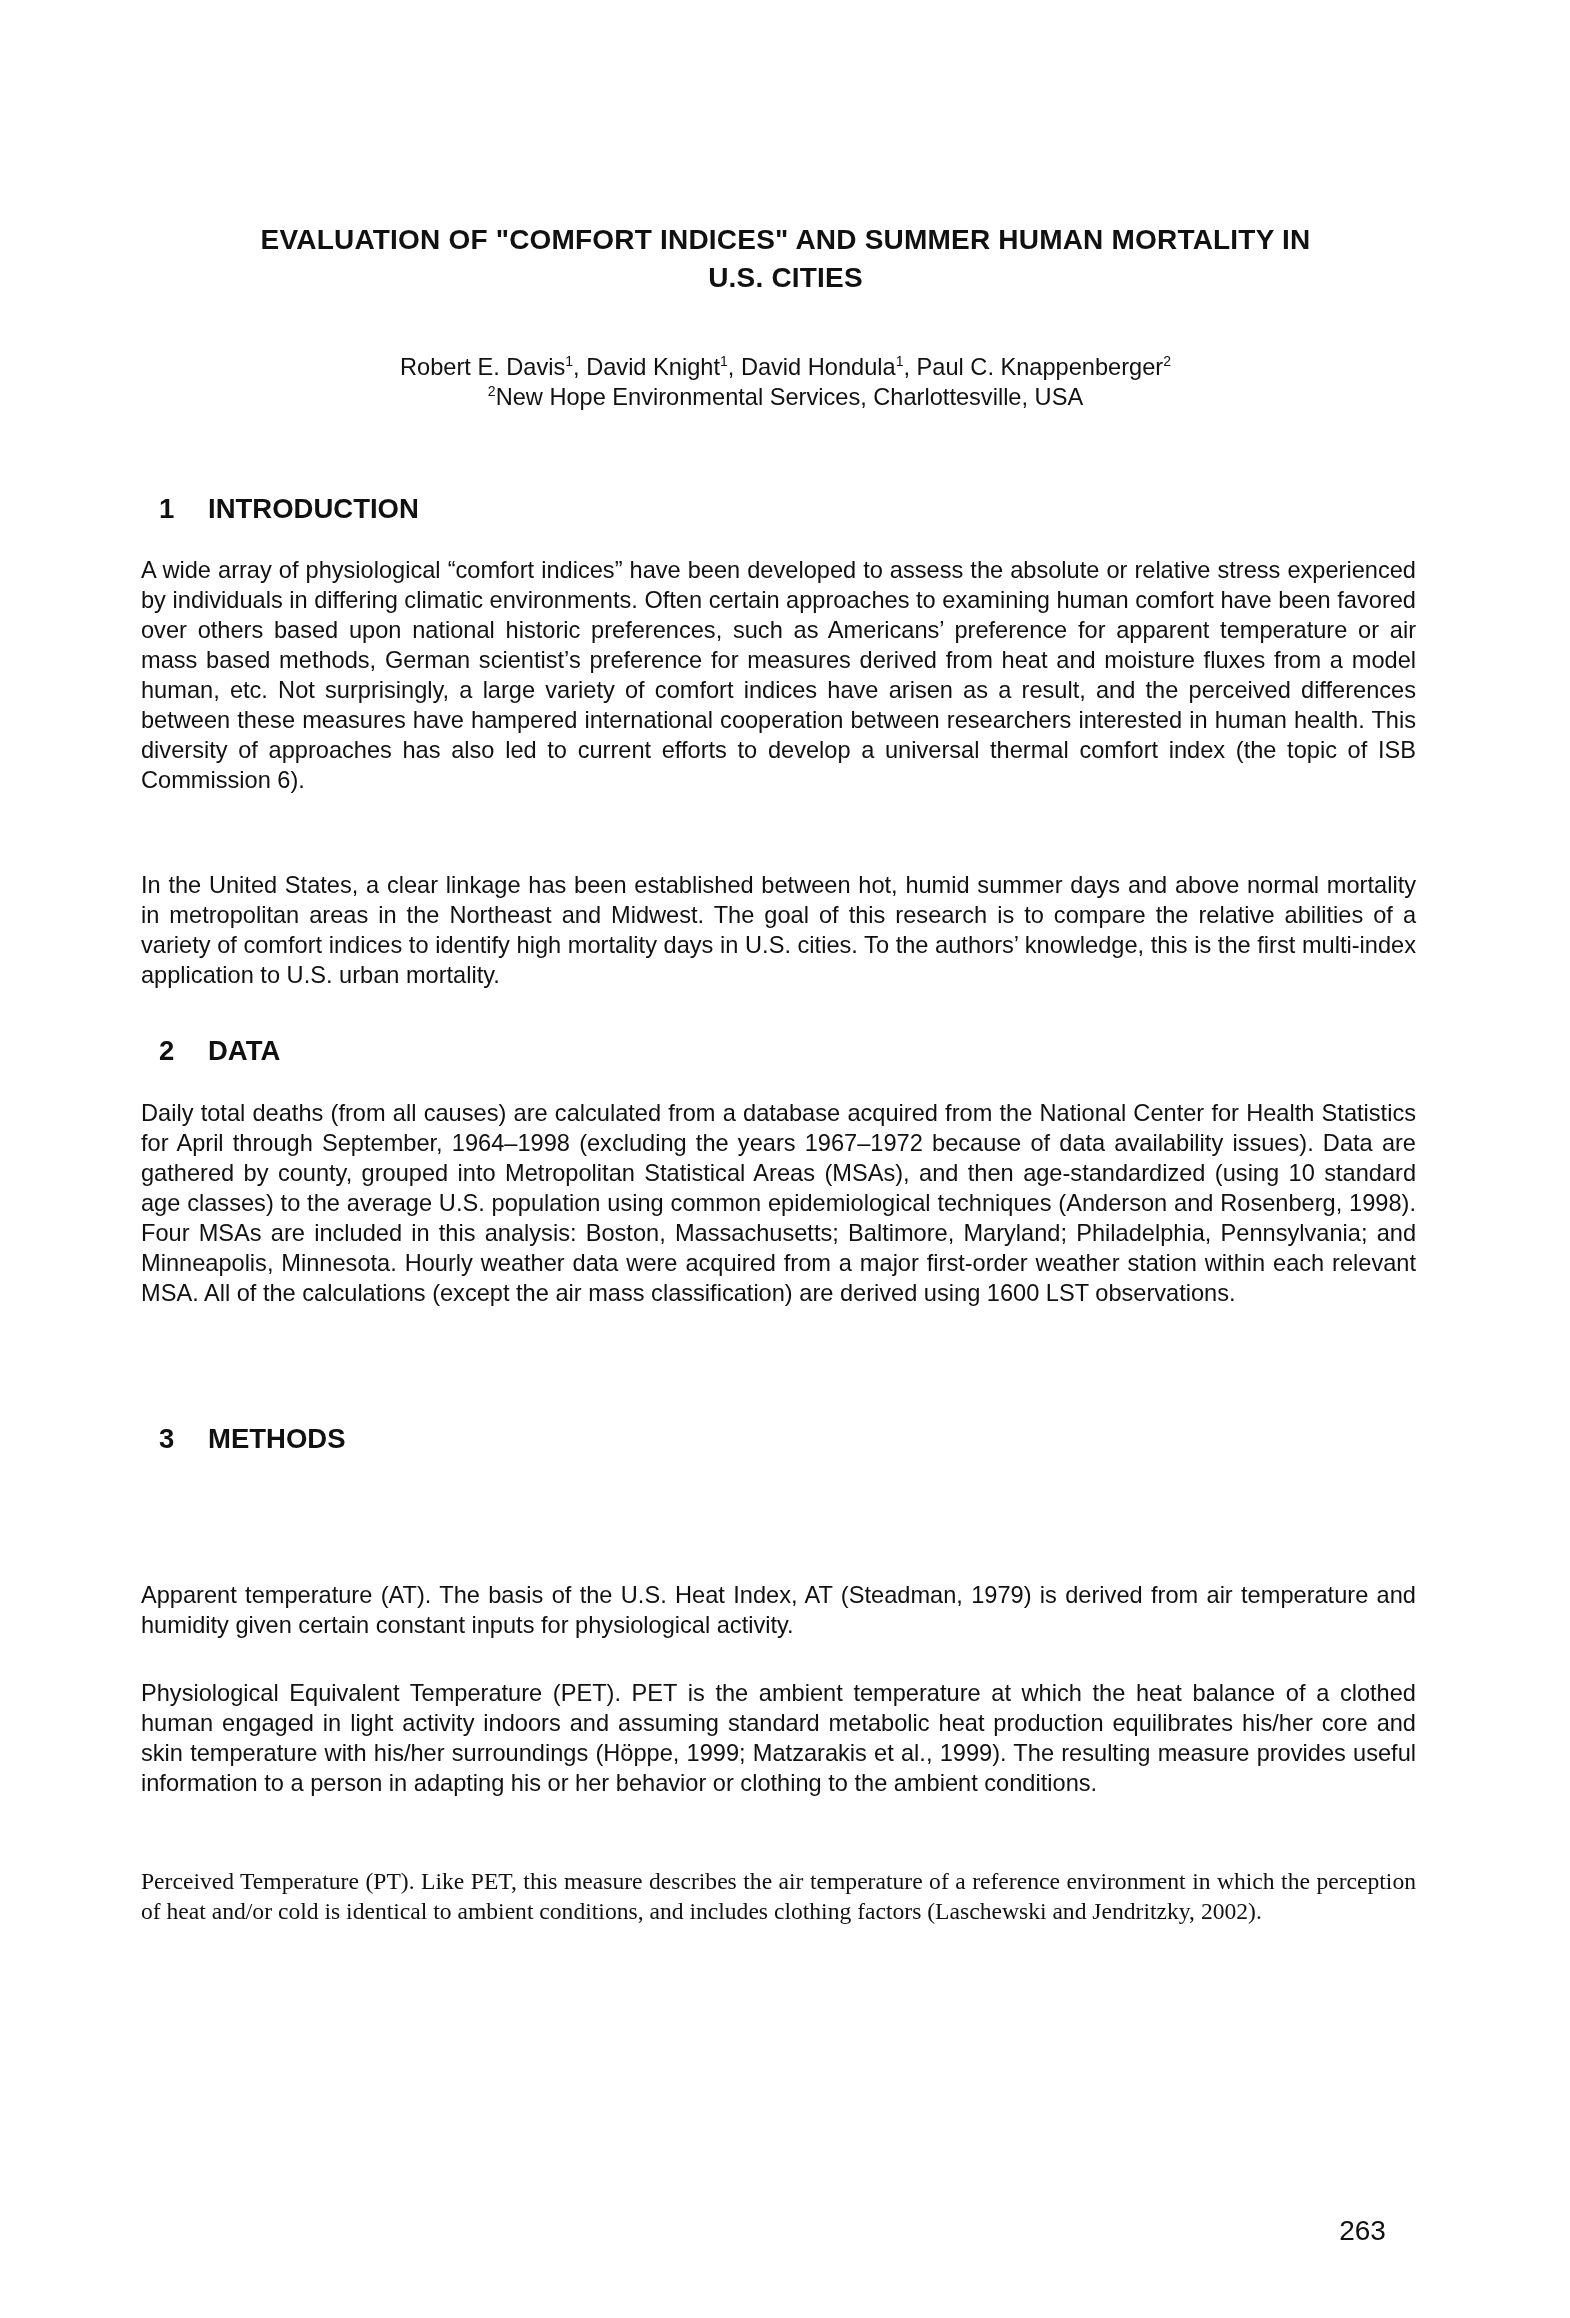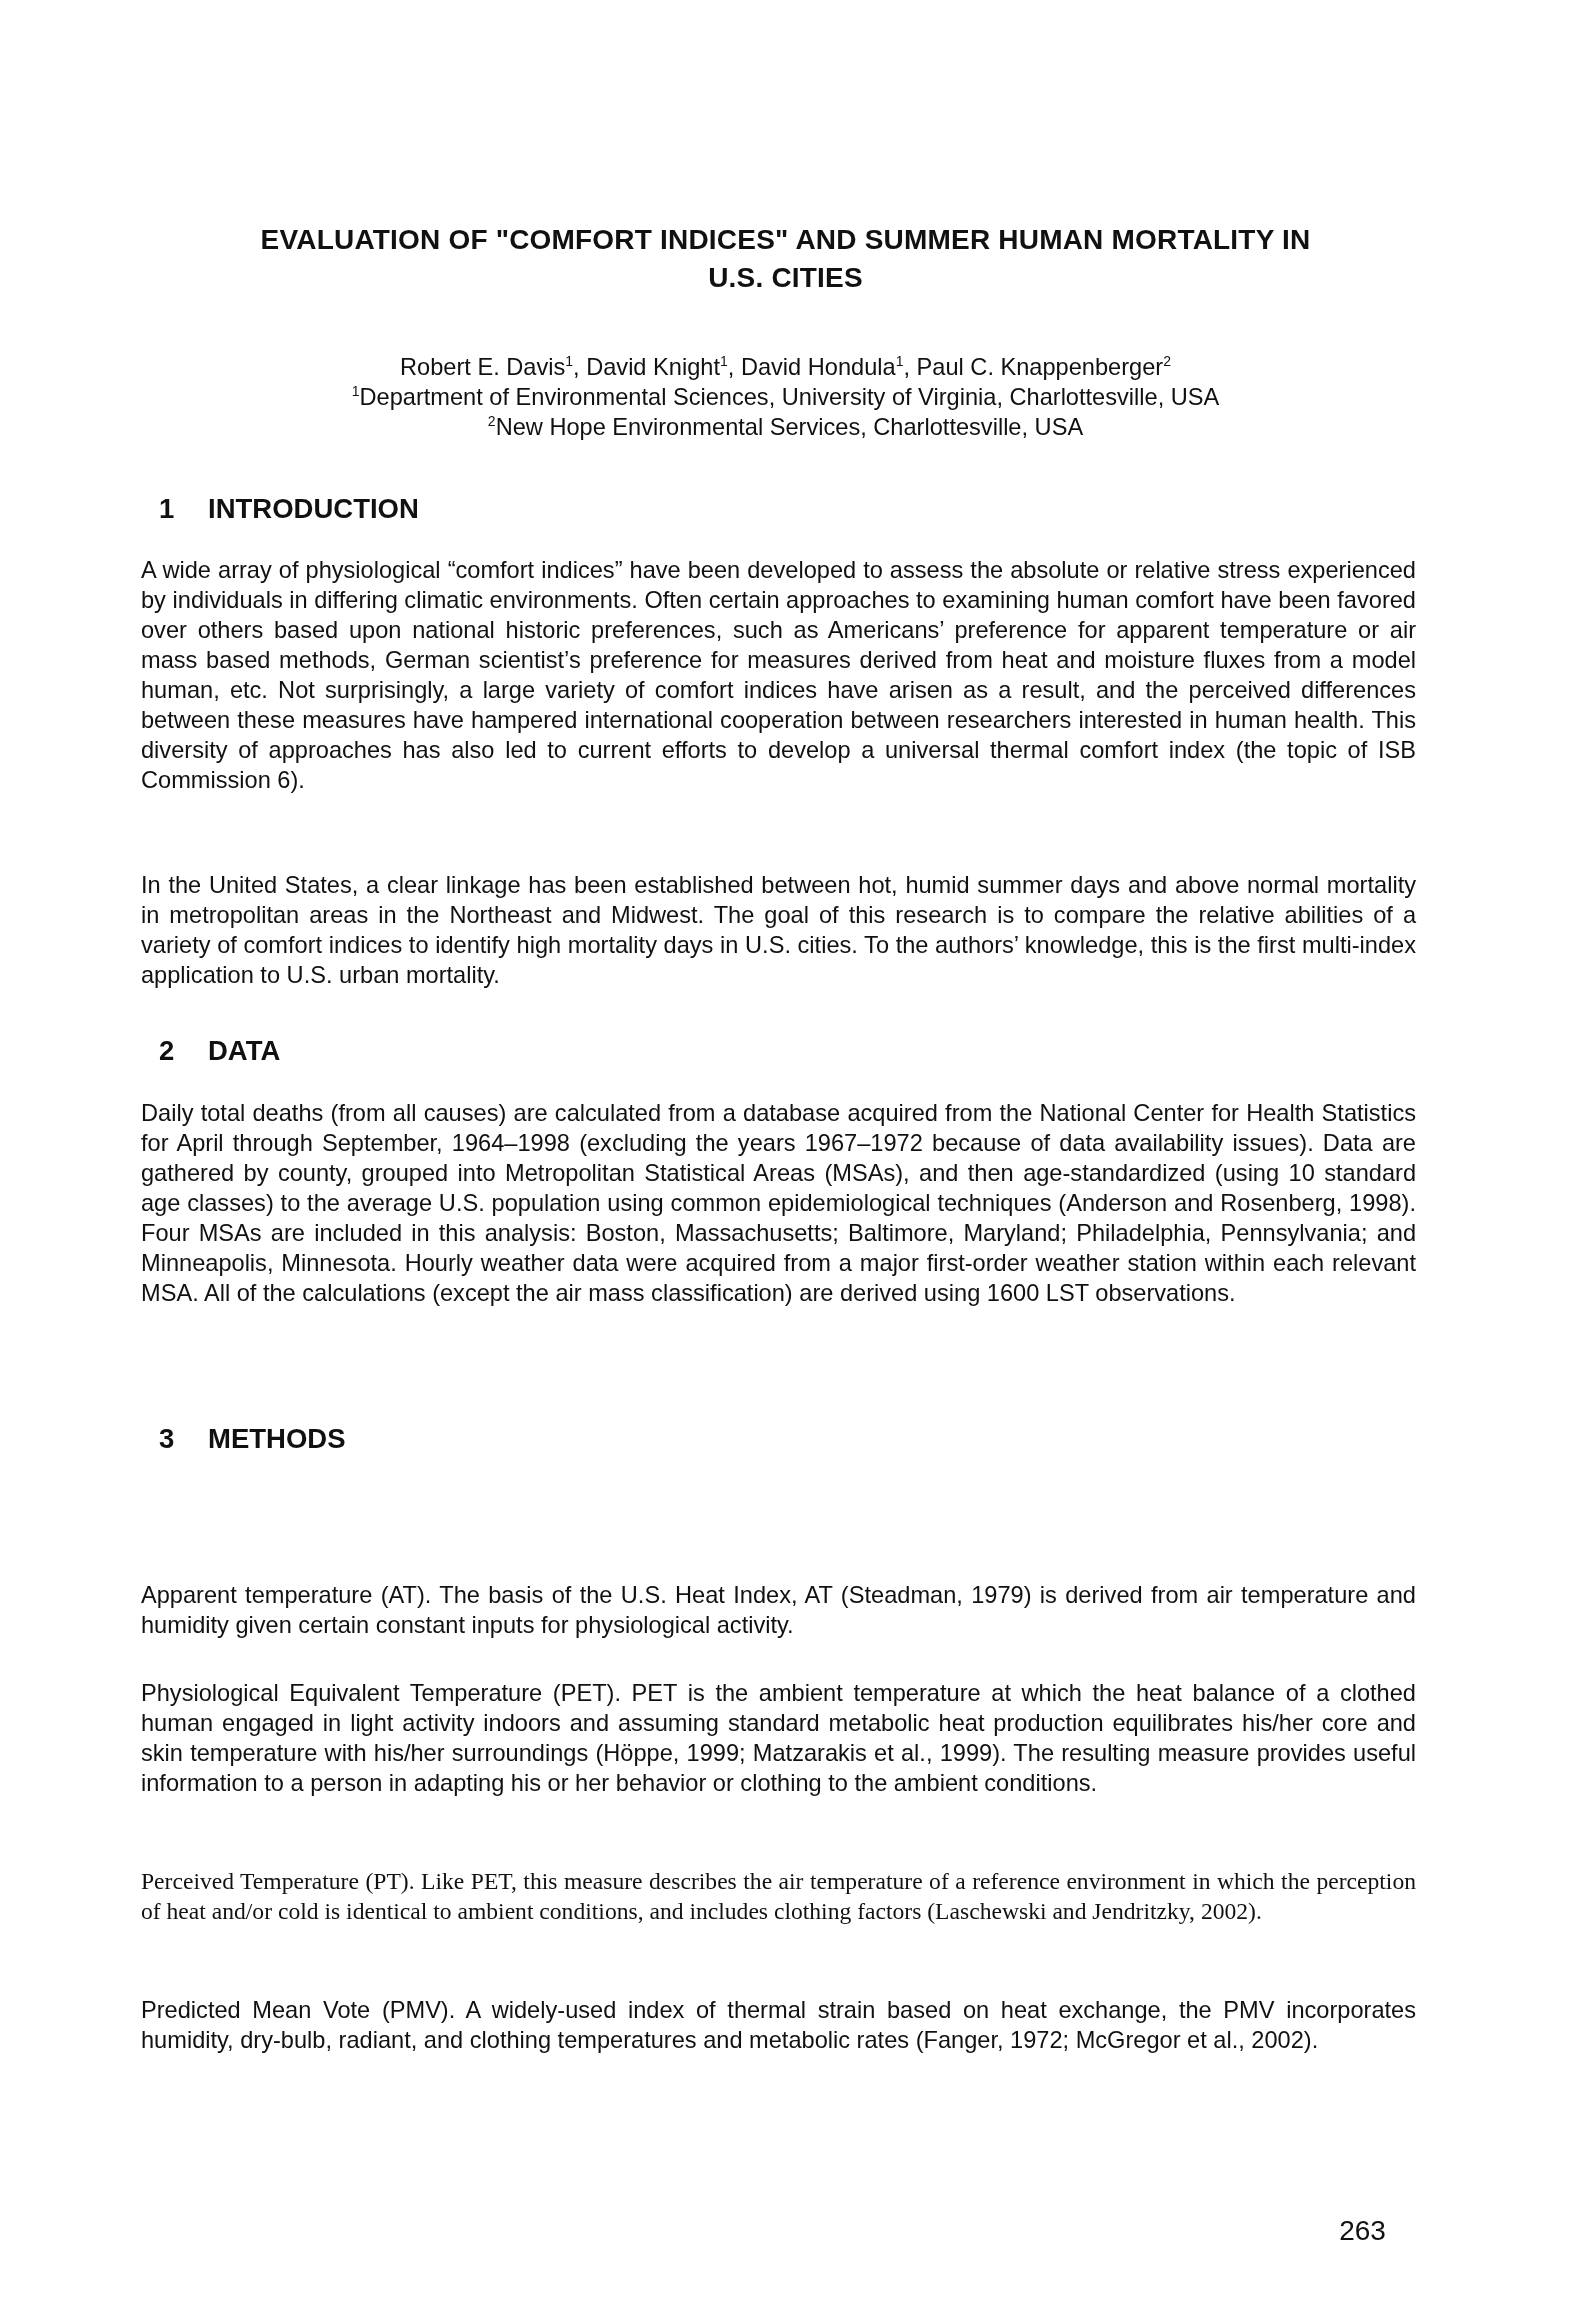--- a/index.html
+++ b/index.html
@@ -24,38 +24,36 @@
 
 <div class="page">
 
   <div class="title">
     <div>EVALUATION OF "COMFORT INDICES" AND SUMMER HUMAN MORTALITY IN</div>
     <div>U.S. CITIES</div>
   </div>
 
   <div class="authors">
     <div><span>Robert E. Davis</span><sup>1</sup>, <span>David Knight</span><sup>1</sup>, <span>David Hondula</span><sup>1</sup>, <span>Paul C. Knappenberger</span><sup>2</sup></div>
-    <div><sup>1</sup><span>Department of Environmental Sciences, University of Virginia, Charlottesville, USA</span></div>
     <div><sup>2</sup><span>New Hope Environmental Services, Charlottesville, USA</span></div>
   </div>
 
   <div class="h" style="top:493px;">
     <span class="num">1</span><span>INTRODUCTION</span>
   </div>
   <div class="p" style="top:555px;">A wide array of physiological “comfort indices” have been developed to assess the absolute or relative stress experienced by individuals in differing climatic environments. Often certain approaches to examining human comfort have been favored over others based upon national historic preferences, such as Americans’ preference for apparent temperature or air mass based methods, German scientist’s preference for measures derived from heat and moisture fluxes from a model human, etc. Not surprisingly, a large variety of comfort indices have arisen as a result, and the perceived differences between these measures have hampered international cooperation between researchers interested in human health. This diversity of approaches has also led to current efforts to develop a universal thermal comfort index (the topic of ISB Commission 6).</div>
   <div class="p" style="top:870px;">In the United States, a clear linkage has been established between hot, humid summer days and above normal mortality in metropolitan areas in the Northeast and Midwest. The goal of this research is to compare the relative abilities of a variety of comfort indices to identify high mortality days in U.S. cities. To the authors’ knowledge, this is the first multi-index application to U.S. urban mortality.</div>
 
   <div class="h" style="top:1035px;">
     <span class="num">2</span><span>DATA</span>
   </div>
   <div class="p" style="top:1098px;">Daily total deaths (from all causes) are calculated from a database acquired from the National Center for Health Statistics for April through September, 1964–1998 (excluding the years 1967–1972 because of data availability issues). Data are gathered by county, grouped into Metropolitan Statistical Areas (MSAs), and then age-standardized (using 10 standard age classes) to the average U.S. population using common epidemiological techniques (Anderson and Rosenberg, 1998). Four MSAs are included in this analysis: Boston, Massachusetts; Baltimore, Maryland; Philadelphia, Pennsylvania; and Minneapolis, Minnesota. Hourly weather data were acquired from a major first-order weather station within each relevant MSA. All of the calculations (except the air mass classification) are derived using 1600 LST observations.</div>
 
   <div class="h" style="top:1423px;">
     <span class="num">3</span><span>METHODS</span>
   </div>
   <div class="p" style="top:1580px;">Apparent temperature (AT). The basis of the U.S. Heat Index, AT (Steadman, 1979) is derived from air temperature and humidity given certain constant inputs for physiological activity.</div>
   <div class="p" style="top:1678px;">Physiological Equivalent Temperature (PET). PET is the ambient temperature at which the heat balance of a clothed human engaged in light activity indoors and assuming standard metabolic heat production equilibrates his/her core and skin temperature with his/her surroundings (Höppe, 1999; Matzarakis et al., 1999). The resulting measure provides useful information to a person in adapting his or her behavior or clothing to the ambient conditions.</div>
   <div class="p" style="top:1866px;font-family:Liberation Serif, serif;">Perceived Temperature (PT). Like PET, this measure describes the air temperature of a reference environment in which the perception of heat and/or cold is identical to ambient conditions, and includes clothing factors (Laschewski and Jendritzky, 2002).</div>
-  <div class="p" style="top:1995px;">Predicted Mean Vote (PMV). A widely-used index of thermal strain based on heat exchange, the PMV incorporates humidity, dry-bulb, radiant, and clothing temperatures and metabolic rates (Fanger, 1972; McGregor et al., 2002).</div>
 
   <div class="pagenum">263</div>
 </div>
 
 
 </body></html>

